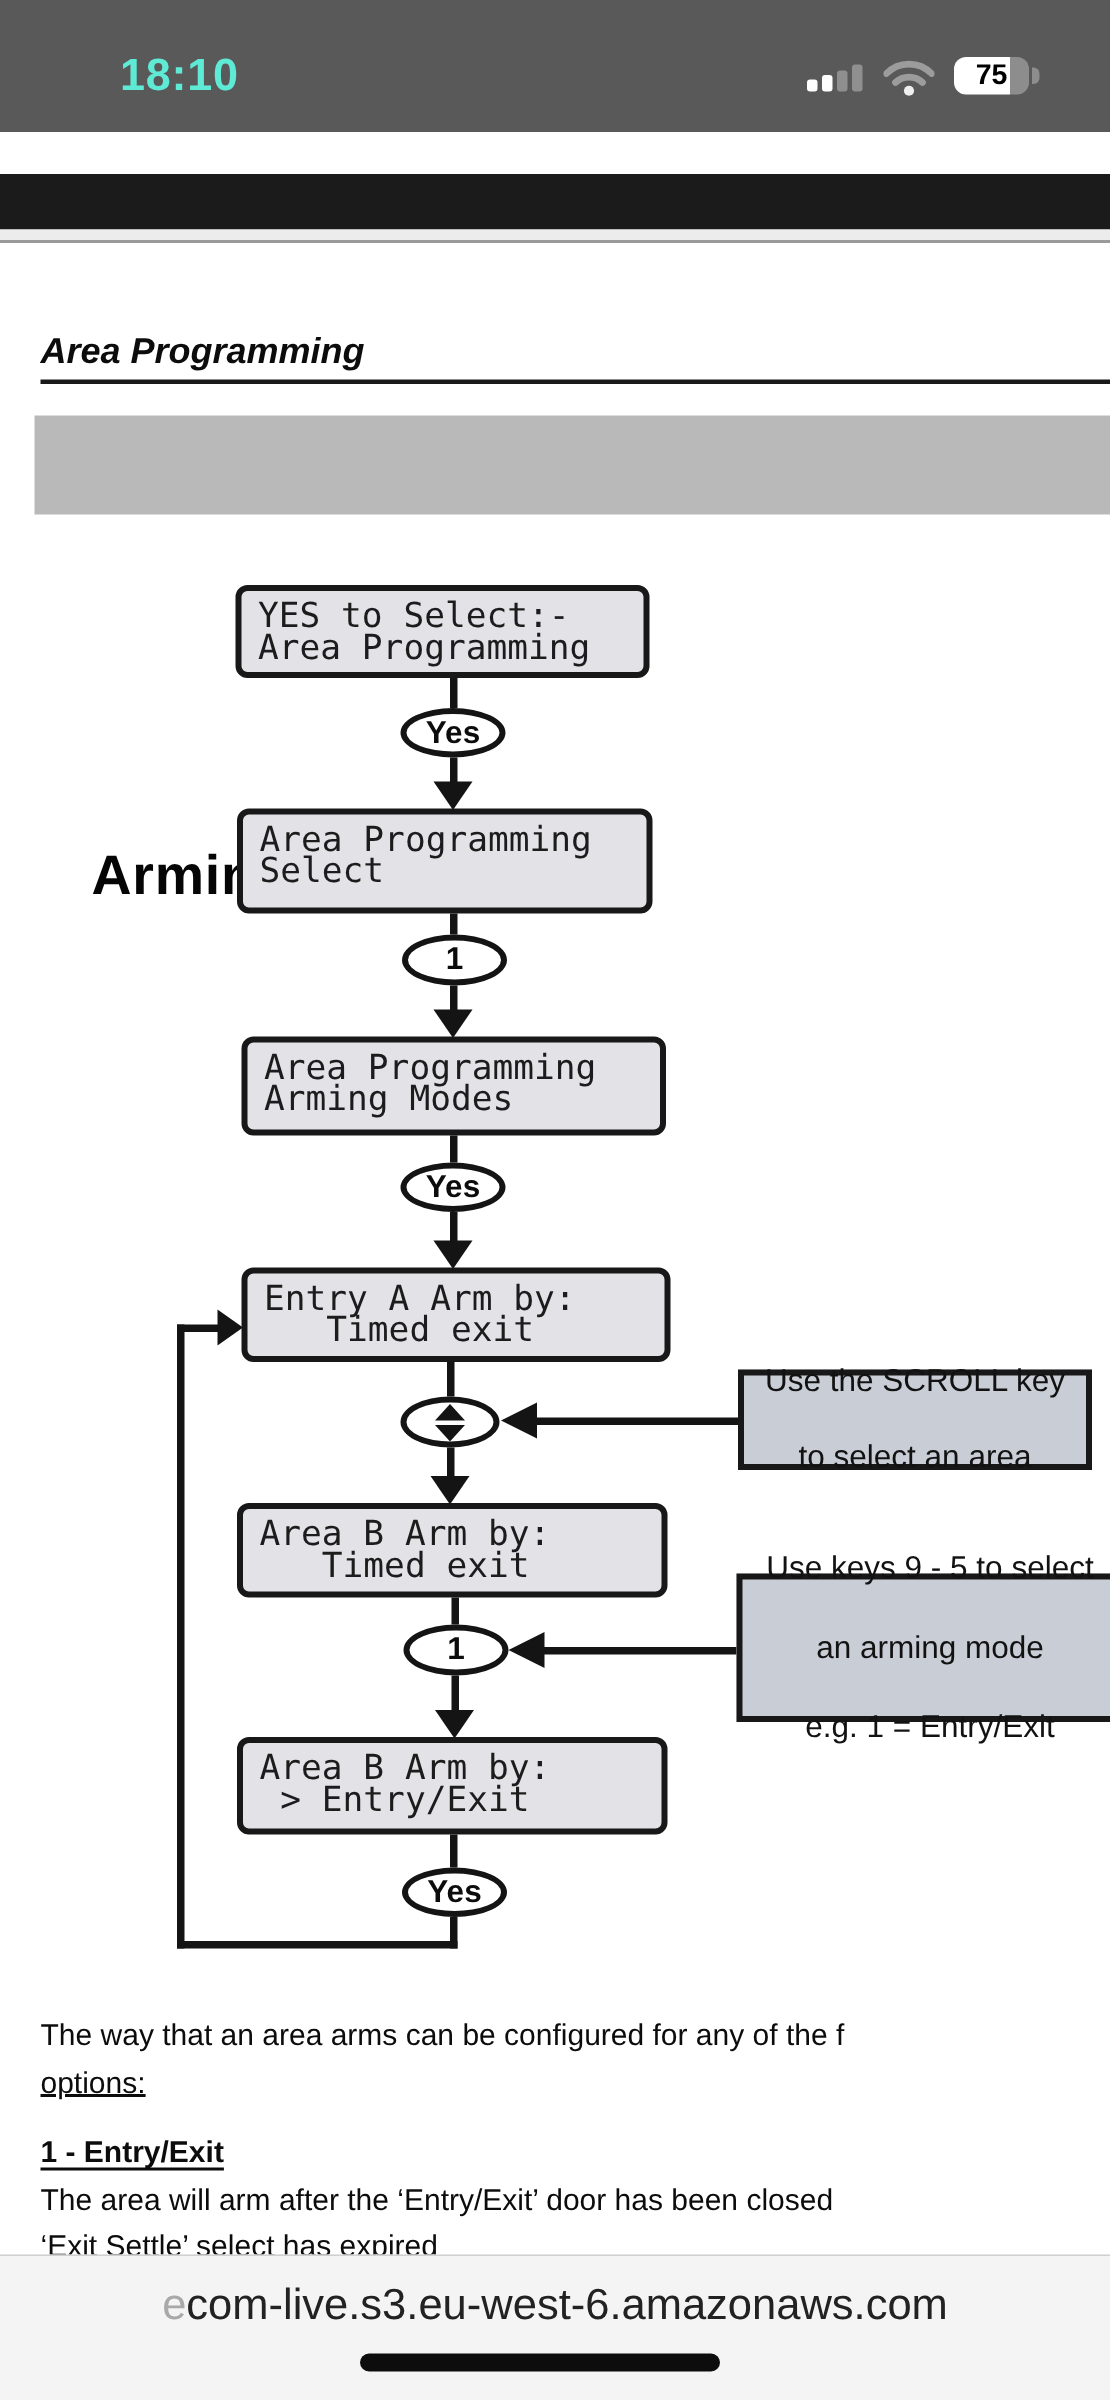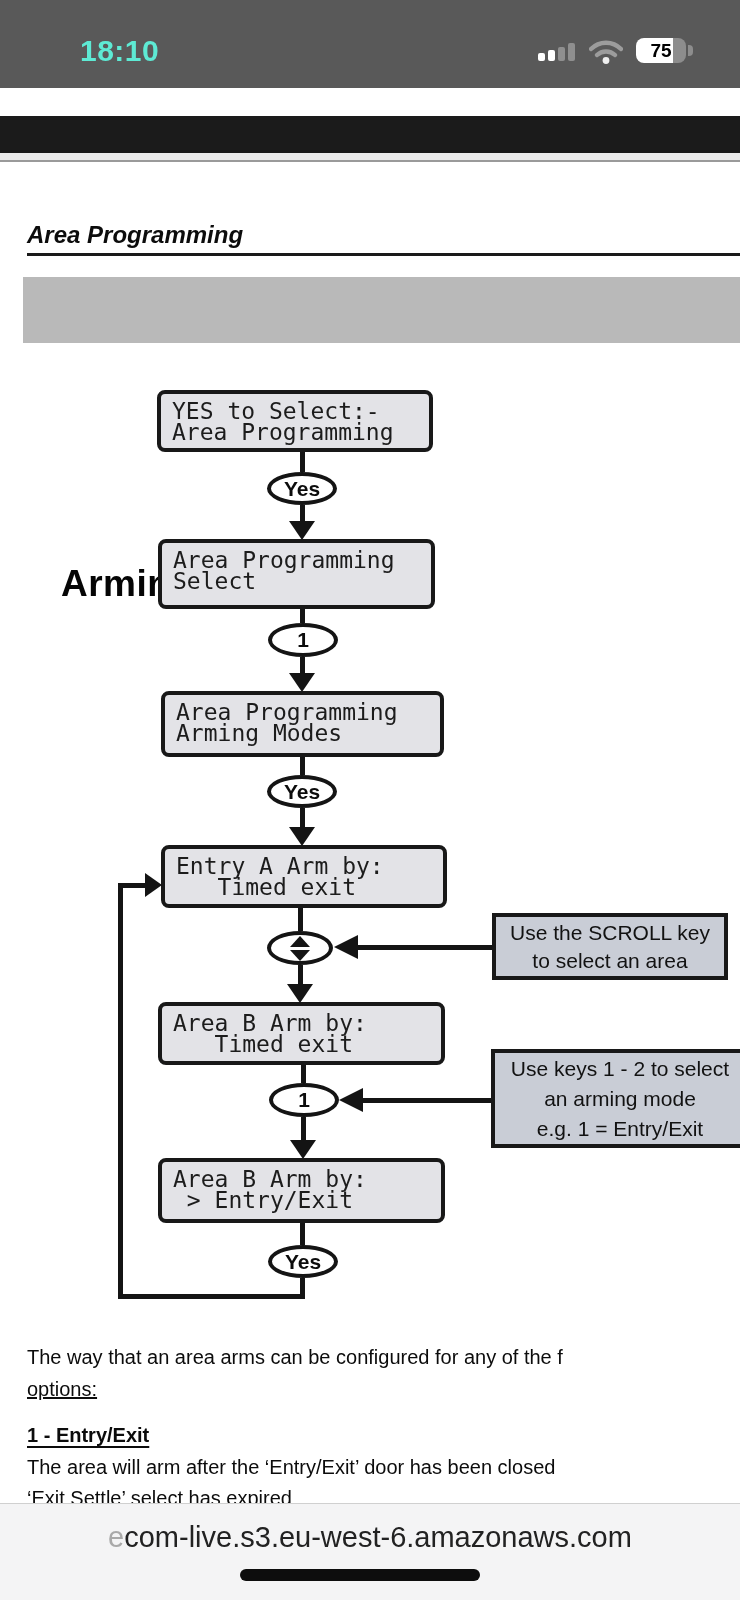--- a/index.html
+++ b/index.html
@@ -39,21 +39,21 @@
        padding:7px 0 0 11px;}
   .lcd-line{font-family:"DejaVu Sans Mono",monospace;font-size:23px;line-height:21px;color:#1c1c1c;white-space:pre;}
   .oval{position:absolute;box-sizing:border-box;background:#fff;border:4px solid #141414;border-radius:50%;
         display:flex;align-items:center;justify-content:center;font-size:21px;font-weight:bold;color:#0c0c0c;}
   .vline{position:absolute;width:5px;background:#141414;}
   .hline{position:absolute;height:5px;background:#141414;}
   .arrow-down{position:absolute;width:0;height:0;border-left:13px solid transparent;border-right:13px solid transparent;border-top:19px solid #141414;}
   .arrow-left{position:absolute;width:0;height:0;border-top:12px solid transparent;border-bottom:12px solid transparent;border-right:24px solid #141414;}
   .arrow-right{position:absolute;width:0;height:0;border-top:12px solid transparent;border-bottom:12px solid transparent;border-left:17px solid #141414;}
   .callout{position:absolute;box-sizing:border-box;background:#c9cdd6;border:4px solid #181818;
-           display:flex;flex-direction:column;align-items:center;justify-content:center;text-align:center;}
+           display:flex;flex-direction:column;align-items:center;justify-content:center;text-align:center;gap:23px;}
   .callout-line{font-size:21px;color:#121212;}
   .tri-up{width:0;height:0;border-left:10px solid transparent;border-right:10px solid transparent;border-bottom:11px solid #141414;}
   .tri-down{width:0;height:0;border-left:10px solid transparent;border-right:10px solid transparent;border-top:11px solid #141414;margin-top:3px;}
 
   
   #b1{left:157px;top:390px;width:276px;height:62px;}
   #s1{left:300px;top:452px;height:20px;}
   #o1{left:267px;top:472px;width:70px;height:33px;}
   #s2{left:300px;top:505px;height:17px;}
   #a1{left:289px;top:521px;}
@@ -213,21 +213,21 @@
     <div class="arrow-left" id="c1-arrow"></div>
     <div class="hline" id="c1-line"></div>
     <div class="callout" id="callout1">
       <div class="callout-line">Use the SCROLL key</div>
       <div class="callout-line">to select an area</div>
     </div>
 
     <div class="arrow-left" id="c2-arrow"></div>
     <div class="hline" id="c2-line"></div>
     <div class="callout" id="callout2">
-      <div class="callout-line">Use keys 1 - 2 to select</div>
+      <div class="callout-line">Use keys 9 - 5 to select</div>
       <div class="callout-line">an arming mode</div>
       <div class="callout-line">e.g. 1 = Entry/Exit</div>
     </div>
 
     <div class="bodytext" id="p1a">The way that an area arms can be configured for any of the f</div>
     <div class="bodytext" id="p1b">options:</div>
     <div class="bodytext" id="subhead">1 - Entry/Exit</div>
     <div class="bodytext" id="p2a">The area will arm after the ‘Entry/Exit’ door has been closed</div>
     <div class="bodytext" id="p2b">‘Exit Settle’ select has expired</div>
   </div>

